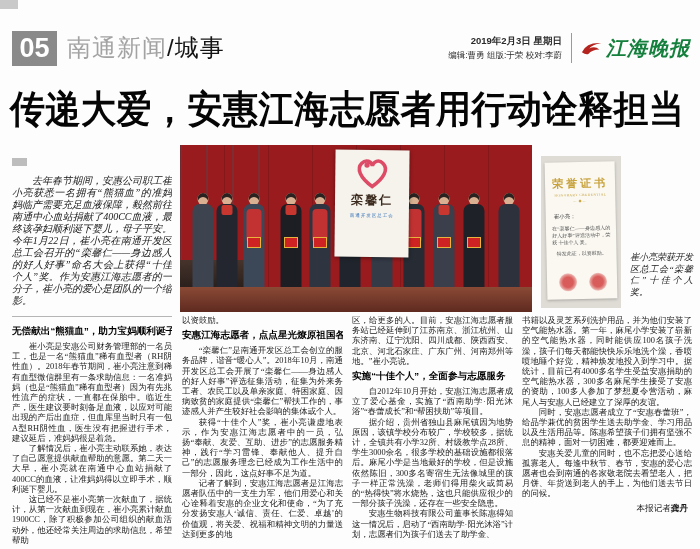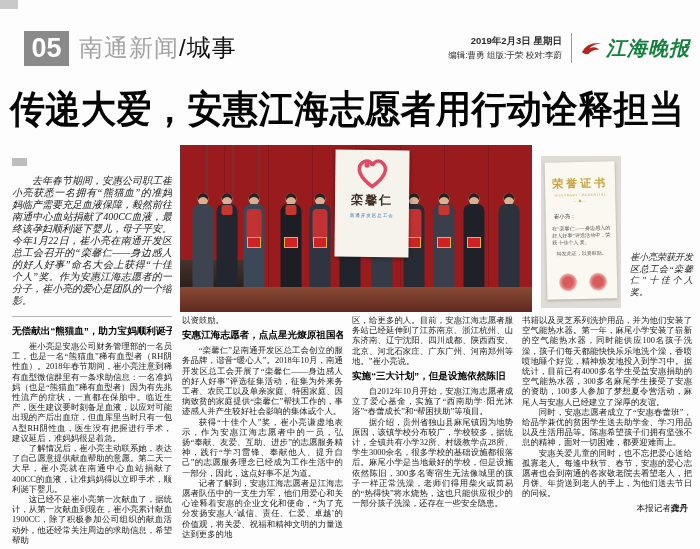--- a/index.html
+++ b/index.html
@@ -1,21 +1,21 @@
 <!DOCTYPE html>
 <html><head>
 <meta charset="utf-8">
 <style>
   html,body{margin:0;padding:0;background:#ffffff;}
   .page{position:relative;width:700px;height:549px;background:#fdfdfd;overflow:hidden;
         font-family:"Liberation Serif", serif;outline:1px solid #e2e2e2;}
   .corner-mark{position:absolute;left:0;top:0;width:18px;height:9px;background:#c9c9c9;}
 
   
-  .header{position:absolute;left:24px;right:10px;top:29px;height:38px;
+  .header{position:absolute;left:12px;right:10px;top:29px;height:38px;
           display:flex;justify-content:space-between;align-items:center;}
   .header-left{display:flex;align-items:center;}
   .page-num{width:45px;height:35px;background:#8a8a8a;color:#ffffff;
             font-family:"Liberation Sans",sans-serif;font-weight:bold;font-size:27px;
             display:flex;align-items:center;justify-content:center;}
   .section-title{margin-left:10px;font-family:"Liberation Sans",sans-serif;
                  font-weight:normal;font-size:24px;letter-spacing:1px;white-space:nowrap;}
   .sec-main{color:#a3a3a3;}
   .sec-sub{color:#141414;}
   .header-right{display:flex;align-items:center;}
@@ -239,23 +239,24 @@
   <section class="col col2">
     <p class="body">以资鼓励。</p>
     <h2 class="subhead">安惠江海志愿者，点点星光燎原祖国各地</h2>
     <p class="body indent">“栾馨仁”是南通开发区总工会创立的服务品牌，谐音“暖心人”。2018年10月，南通开发区总工会开展了“栾馨仁——身边感人的好人好事”评选征集活动，征集为外来务工者、农民工以及单亲家庭、特困家庭、因病致贫的家庭提供“栾馨仁”帮扶工作的，事迹感人并产生较好社会影响的集体或个人。</p>
     <p class="body indent">获得“十佳个人”奖，崔小亮谦虚地表示，作为安惠江海志愿者中的一员，弘扬“奉献、友爱、互助、进步”的志愿服务精神，践行“学习雷锋、奉献他人、提升自己”的志愿服务理念已经成为工作生活中的一部分，因此，这点好事不足为道。</p>
     <p class="body indent">记者了解到，安惠江海志愿者是江海志愿者队伍中的一支生力军，他们用爱心和关心诠释着安惠的企业文化和使命，“为了充分发扬安惠人‘诚信、责任、仁爱、卓越’的价值观，将关爱、祝福和精神文明的力量送达到更多的地</p>
   </section>
 
   <section class="col col3">
     <p class="body">区，给更多的人。目前，安惠江海志愿者服务站已经延伸到了江苏南京、浙江杭州、山东济南、辽宁沈阳、四川成都、陕西西安、北京、河北石家庄、广东广州、河南郑州等地。”崔小亮说。</p>
-    <h2 class="subhead">实施“三大计划”，但是设施依然陈旧</h2>
+    <h2 class="subhead">实施“十佳个人”，全面参与志愿服务</h2>
     <p class="body indent">自2012年10月开始，安惠江海志愿者成立了爱心基金，实施了“西南助学·阳光沐浴”“春蕾成长”和“帮困扶助”等项目。</p>
     <p class="body indent">据介绍，贵州省独山县麻尾镇因为地势原因，该镇学校分布较广，学校较多，据统计，全镇共有小学32所、村级教学点28所、学生3000余名，很多学校的基础设施都很落后。麻尾小学是当地最好的学校，但是设施依然陈旧，300多名寄宿生无法像城里的孩子一样正常洗澡，老师们得用柴火或简易的“热得快”将水烧热，这也只能供应很少的一部分孩子洗澡，还存在一些安全隐患。</p>
+    <p class="body indent">安惠生物科技有限公司董事长陈惠得知这一情况后，启动了“西南助学·阳光沐浴”计划，志愿者们为孩子们送去了助学金、</p>
   </section>
 
   <section class="col col4">
     <p class="body">书籍以及灵芝系列洗护用品，并为他们安装了空气能热水器。第一年，麻尾小学安装了崭新的空气能热水器，同时能供应100名孩子洗澡，孩子们每天都能快快乐乐地洗个澡，香喷喷地睡个好觉，精神焕发地投入到学习中。据统计，目前已有4000多名学生受益安惠捐助的空气能热水器，300多名麻尾学生接受了安惠的资助，100多人参加了梦想夏令营活动，麻尾人与安惠人已经建立了深厚的友谊。</p>
     <p class="body indent">同时，安惠志愿者成立了“安惠春蕾班”，给品学兼优的贫困学生送去助学金、学习用品以及生活用品等。陈惠希望孩子们拥有坚强不息的精神，面对一切困难，都要迎难而上。</p>
     <p class="body indent">安惠关爱儿童的同时，也不忘把爱心送给孤寡老人。每逢中秋节、春节，安惠的爱心志愿者也会到南通的各家敬老院去看望老人，把月饼、年货送到老人的手上，为他们送去节日的问候。</p>
     <p class="byline"><span>本报记者</span><span class="bname">龚丹</span></p>
   </section>
 </div>
 

